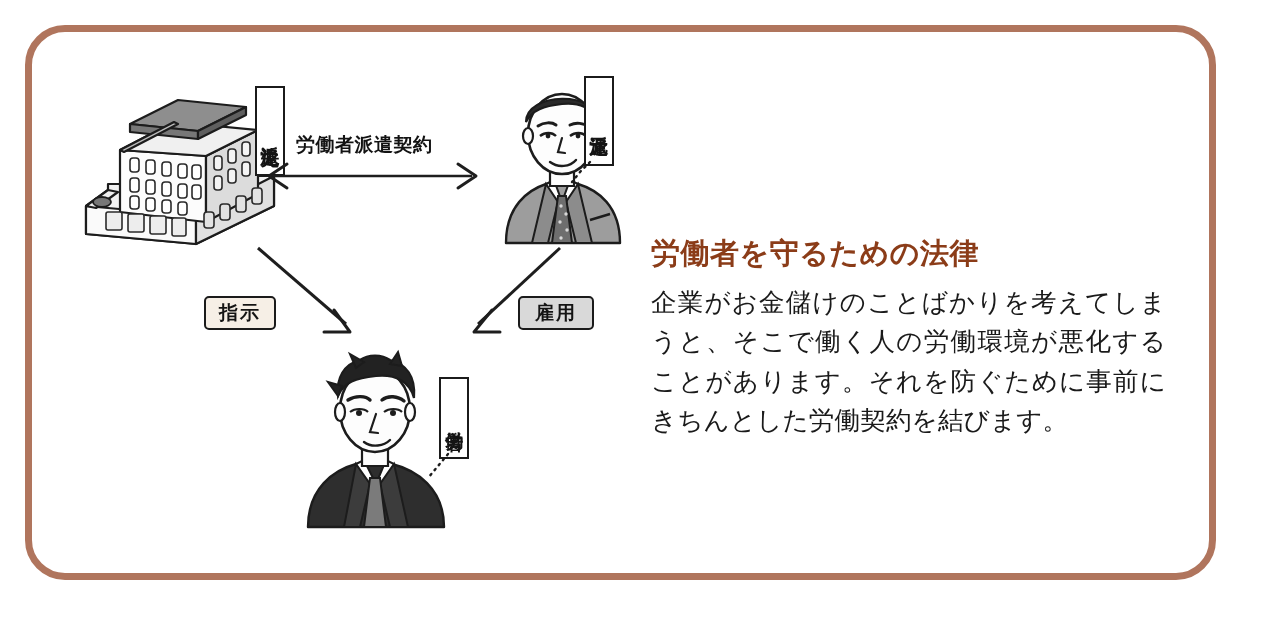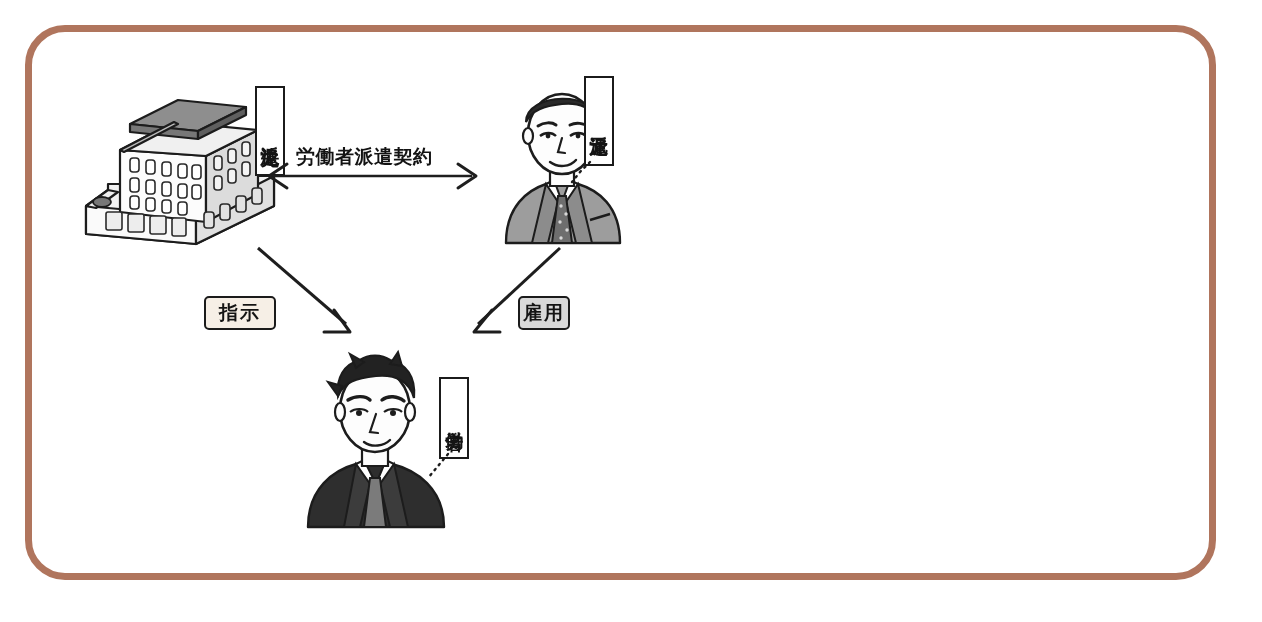--- a/index.html
+++ b/index.html
@@ -39,31 +39,31 @@
   }
   #lbl-haken-saki{left:255px;top:86px;width:30px;height:90px;font-size:19px;padding:3px 1px;}
   #lbl-haken-moto{left:584px;top:76px;width:30px;height:90px;font-size:19px;padding:3px 1px;}
   #lbl-roudousha{left:439px;top:377px;width:30px;height:82px;font-size:18px;padding:3px 1px;}
 
   
   .caption{
     position:absolute;font-weight:700;color:#131313;font-size:19px;
     letter-spacing:0.5px;white-space:nowrap;
   }
-  #cap-contract{left:296px;top:132px;margin-top:12px;}
+  #cap-contract{left:296px;top:132px;}
 
   
   .tag{
     position:absolute;box-sizing:border-box;
     border:2.5px solid #1b1b1b;border-radius:5px;
     display:flex;align-items:center;justify-content:center;
     font-weight:700;font-size:19px;color:#141414;letter-spacing:2px;
   }
   #tag-shiji{left:204px;top:296px;width:72px;height:34px;background:#f6efe6;}
-  #tag-koyou{left:518px;top:296px;width:52px;height:34px;background:#d9d9d9;}
+  #tag-koyou{left:518px;top:296px;width:76px;height:34px;background:#d9d9d9;}
 
   
   .textcol{position:absolute;left:651px;top:236px;width:515px;}
   .headline{
     font-size:29px;font-weight:700;color:#8b3c18;
     letter-spacing:0.5px;margin:0 0 12px 0;line-height:1.2;
   }
   .bodytext{
     font-size:25.5px;color:#1a1a1a;line-height:1.55;margin:0;
     letter-spacing:0.2px;text-align:justify;
@@ -264,14 +264,18 @@
     <div class="vlabel" id="lbl-roudousha">
       <span>労働者</span>
     </div>
 
     <svg style="position:absolute;left:414px;top:452px;" width="40" height="34">
       <polyline points="34,2 24,14 14,26" fill="none" stroke="#1c1c1c" stroke-width="2.4" stroke-dasharray="1.5 5" stroke-linecap="round"></polyline>
     </svg>
 
   </div>
 
+  <div class="textcol">
+    <h2 class="headline">労働者を守るための法律</h2>
+    <p class="bodytext">企業がお金儲けのことばかりを考えてしまうと、そこで働く人の労働環境が悪化することがあります。それを防ぐために事前にきちんとした労働契約を結びます。</p>
+  </div>
 
 </div>
 
 </body></html>

